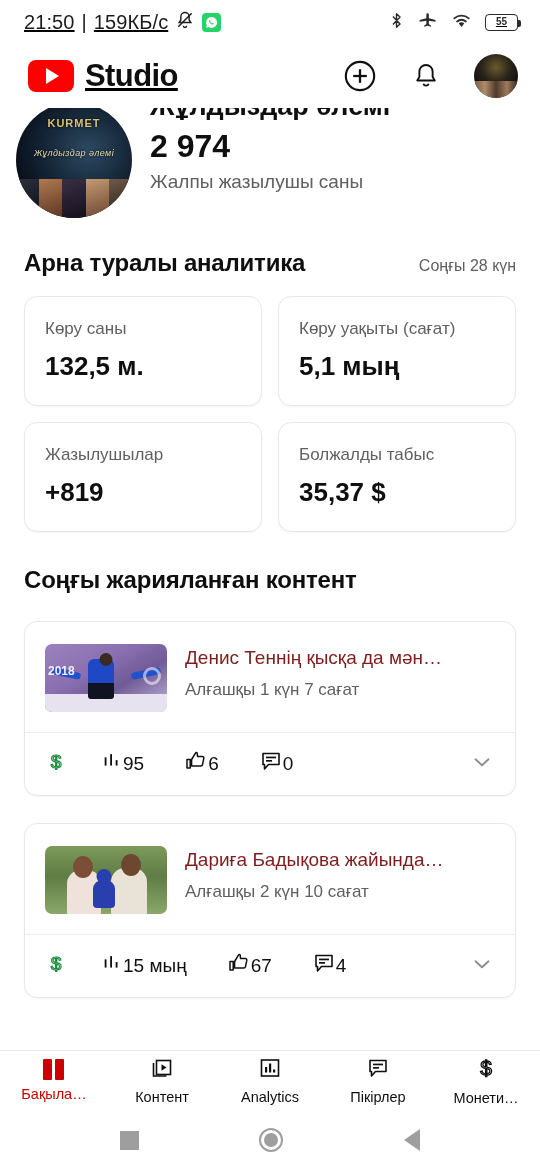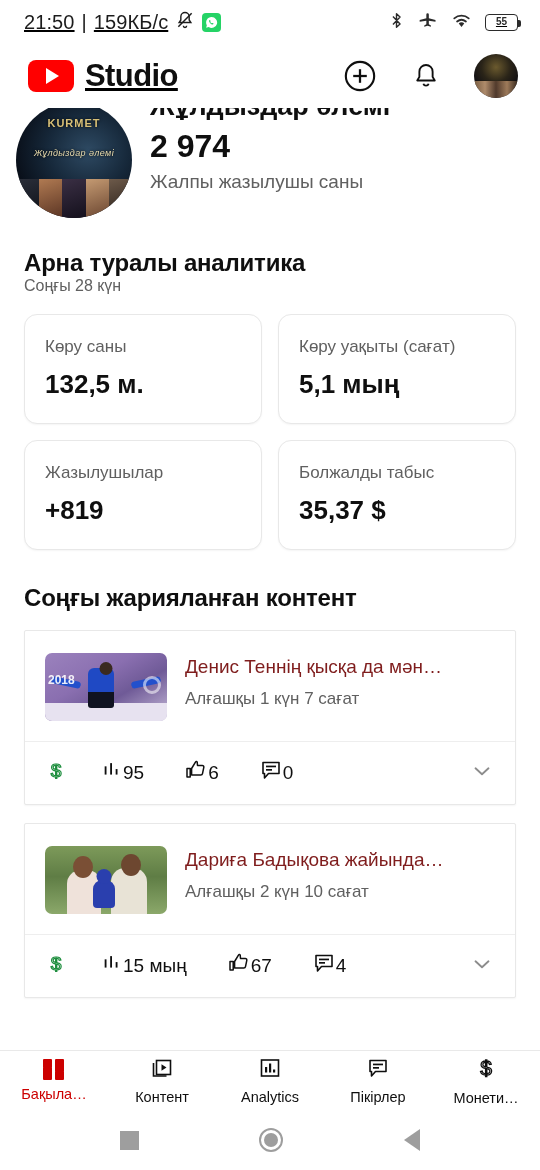--- a/index.html
+++ b/index.html
@@ -91,41 +91,41 @@
   .chan-meta { padding-top:0; min-width:0; }
   .chan-name {
     font-size:27px;font-weight:700;color:#0f0f0f;line-height:1;
     white-space:nowrap;overflow:hidden;
     margin-top:-9px;
   }
   .chan-count { font-size:32px;font-weight:700;color:#0f0f0f;line-height:1.25;margin-top:6px;}
   .chan-sub { font-size:19px;color:#606060;margin-top:5px;}
 
   
-  .sec-head { display:flex; align-items:baseline; justify-content:space-between; padding: 0 24px; margin-top:29px;flex-direction:column;}
+  .sec-head { display:flex; align-items:baseline; justify-content:space-between; padding: 0 24px; margin-top:29px;}
   .sec-title { font-size:24px;font-weight:700;color:#0f0f0f;letter-spacing:-0.2px;}
   .sec-right { font-size:16px;color:#606060;}
 
   
   .cards { display:grid; grid-template-columns:1fr 1fr; gap:16px; padding: 0 24px; margin-top:19px;}
   .card {
     background:#fff;border:1px solid #e8e8e8;border-radius:13px;
     padding:22px 20px 24px 20px; min-height:100px;
     box-shadow:0 1px 2px rgba(0,0,0,0.045);
   }
   .card-label { font-size:17px;color:#606060;line-height:1.2;}
   .card-value { font-size:26px;font-weight:700;color:#0f0f0f;margin-top:13px;line-height:1.1;}
 
   
   .sec-head2 { padding:0 24px; margin-top:34px;}
   .sec-head2 .sec-title{font-size:24px;margin-top:28px;}
 
   .vcard {
-    margin: 18px 24px 0 24px; background:#fff;
-    border:1px solid #e8e8e8; border-radius:2px; overflow:hidden;
+    margin: 27px 24px 0 24px; background:#fff;
+    border:1px solid #e8e8e8; border-radius:13px; overflow:hidden;
     box-shadow:0 1px 2px rgba(0,0,0,0.045);
   }
   .vtop { display:flex; align-items:flex-start; gap:18px; padding:22px 20px 20px 20px;}
   .thumb { width:122px;height:68px;border-radius:7px;flex:0 0 122px;position:relative;overflow:hidden;}
   .thumb.t1{ background:linear-gradient(150deg,#9b82bd 0%,#8a6fb0 38%,#6f5a97 62%,#c8bcda 100%);}
   .thumb.t1 .skater{
     position:absolute;left:46%;top:22%;width:26px;height:40px;border-radius:6px 6px 3px 3px;
     background:linear-gradient(180deg,#1f49c4 60%,#101321 60%);transform:translateX(-50%);
   }
   .thumb.t1 .arm-l,.thumb.t1 .arm-r{position:absolute;top:38%;height:7px;width:30px;background:#2350cc;border-radius:4px;}

